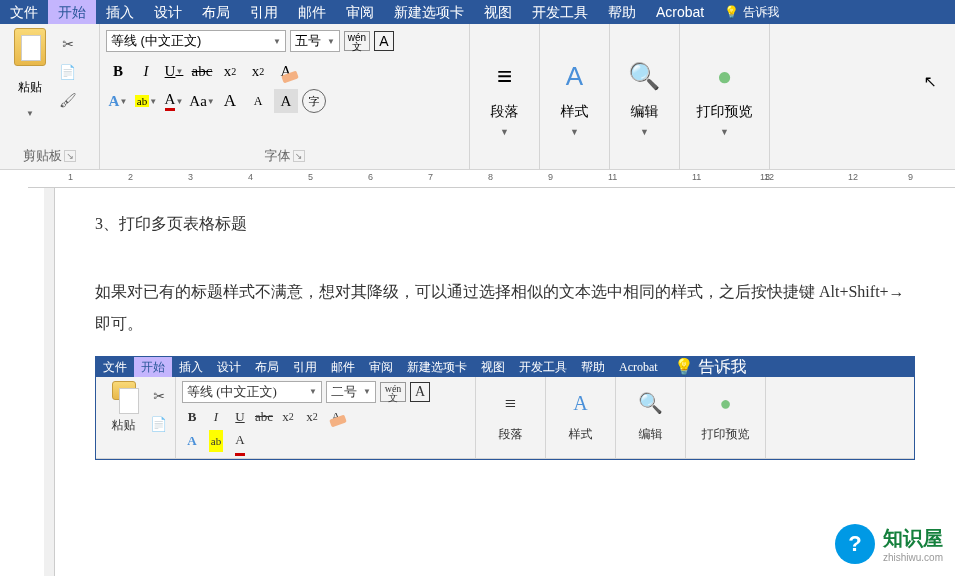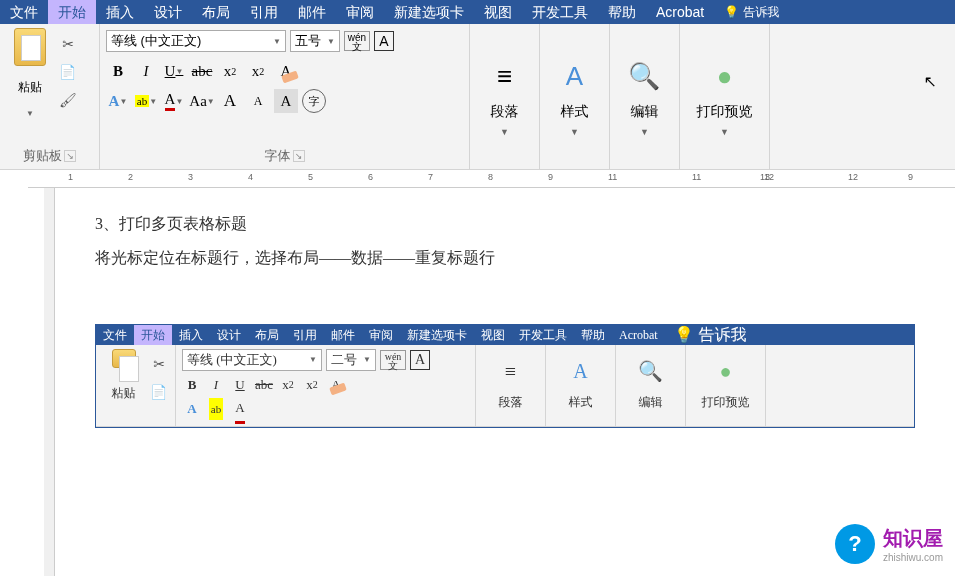--- a/index.html
+++ b/index.html
@@ -54,21 +54,21 @@
     .embedded .tab { font-size: 12px; padding: 0 7px; height: 20px; line-height: 20px; }
     .embedded .ribbon { height: 82px; }
     .embedded .simple-group .big-icon { font-size: 20px; height: 26px; }
     .embedded .simple-group .grp-label { font-size: 12px; }
     .embedded .font-row { height: 22px; margin-bottom: 2px; }
     .embedded .fmt-btn { width: 20px; height: 20px; font-size: 13px; }
     
     .watermark { position: absolute; bottom: 12px; right: 12px; display: flex; align-items: center; gap: 8px; }
     .wm-icon { width: 40px; height: 40px; background: #0099e5; border-radius: 50%; display: flex; align-items: center; justify-content: center; color: #fff; font-size: 22px; font-weight: bold; }
     .wm-text { display: flex; flex-direction: column; }
-    .wm-main { font-size: 20px; color: #a21caf; font-weight: bold; }
+    .wm-main { font-size: 20px; color: #15803d; font-weight: bold; }
     .wm-sub { font-size: 10px; color: #999; }
     
     .cursor { position: absolute; top: 72px; right: 18px; font-size: 16px; }
     
     .sub { font-size: 10px; vertical-align: sub; }
     .sup { font-size: 10px; vertical-align: super; }
     .strike { text-decoration: line-through; }
     .color-bar { border-bottom: 3px solid; }
     .text-effect { color: #4a90d9; font-weight: bold; }
     .highlight-btn { background: #ffff00; padding: 0 2px; font-size: 11px; }
@@ -221,22 +221,22 @@
     <span class="ruler-mark" style="left:736px">12</span>
   <span class="ruler-mark" style="left:732px">13</span>
     <span class="ruler-mark" style="left:820px">12</span>
   <span class="ruler-mark" style="left:880px">9</span>
 </div>
 
 <div class="doc-area">
   <div class="left-gutter"></div>
   <div class="doc-content">
     <p>3、打印多页表格标题</p>
-    <p>将光标定位在标题行，选择布局——数据——重复标题行</p>
     <p>&nbsp;</p>
+    <p>如果对已有的标题样式不满意，想对其降级，可以通过选择相似的文本选中相同的样式，之后按快捷键 Alt+Shift+→即可。</p>
 
     <div class="embedded">
       <div class="tabs">
         <div class="tab">文件</div>
         <div class="tab active">开始</div>
         <div class="tab">插入</div>
         <div class="tab">设计</div>
         <div class="tab">布局</div>
         <div class="tab">引用</div>
         <div class="tab">邮件</div>

